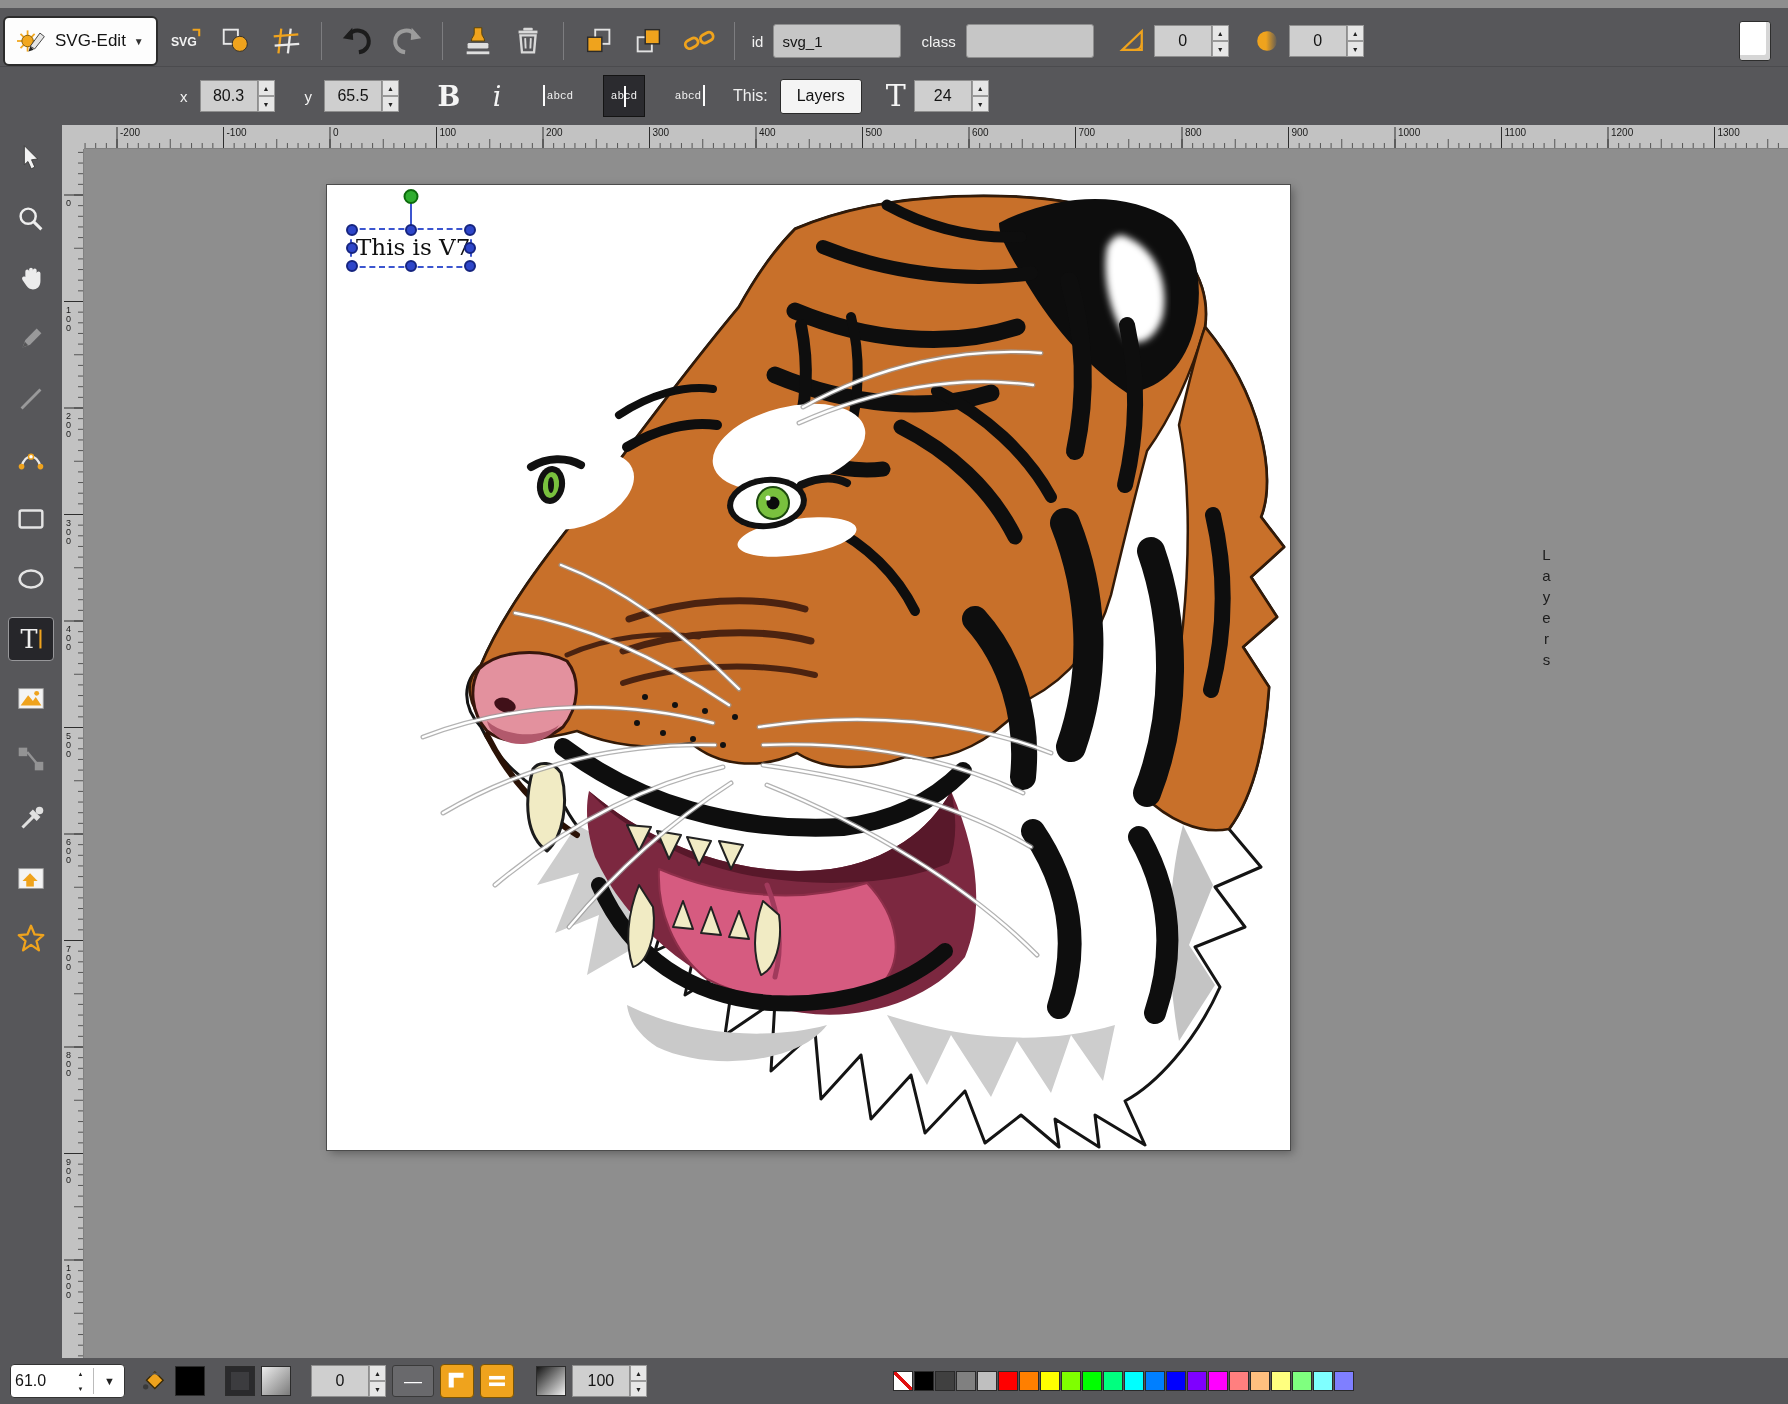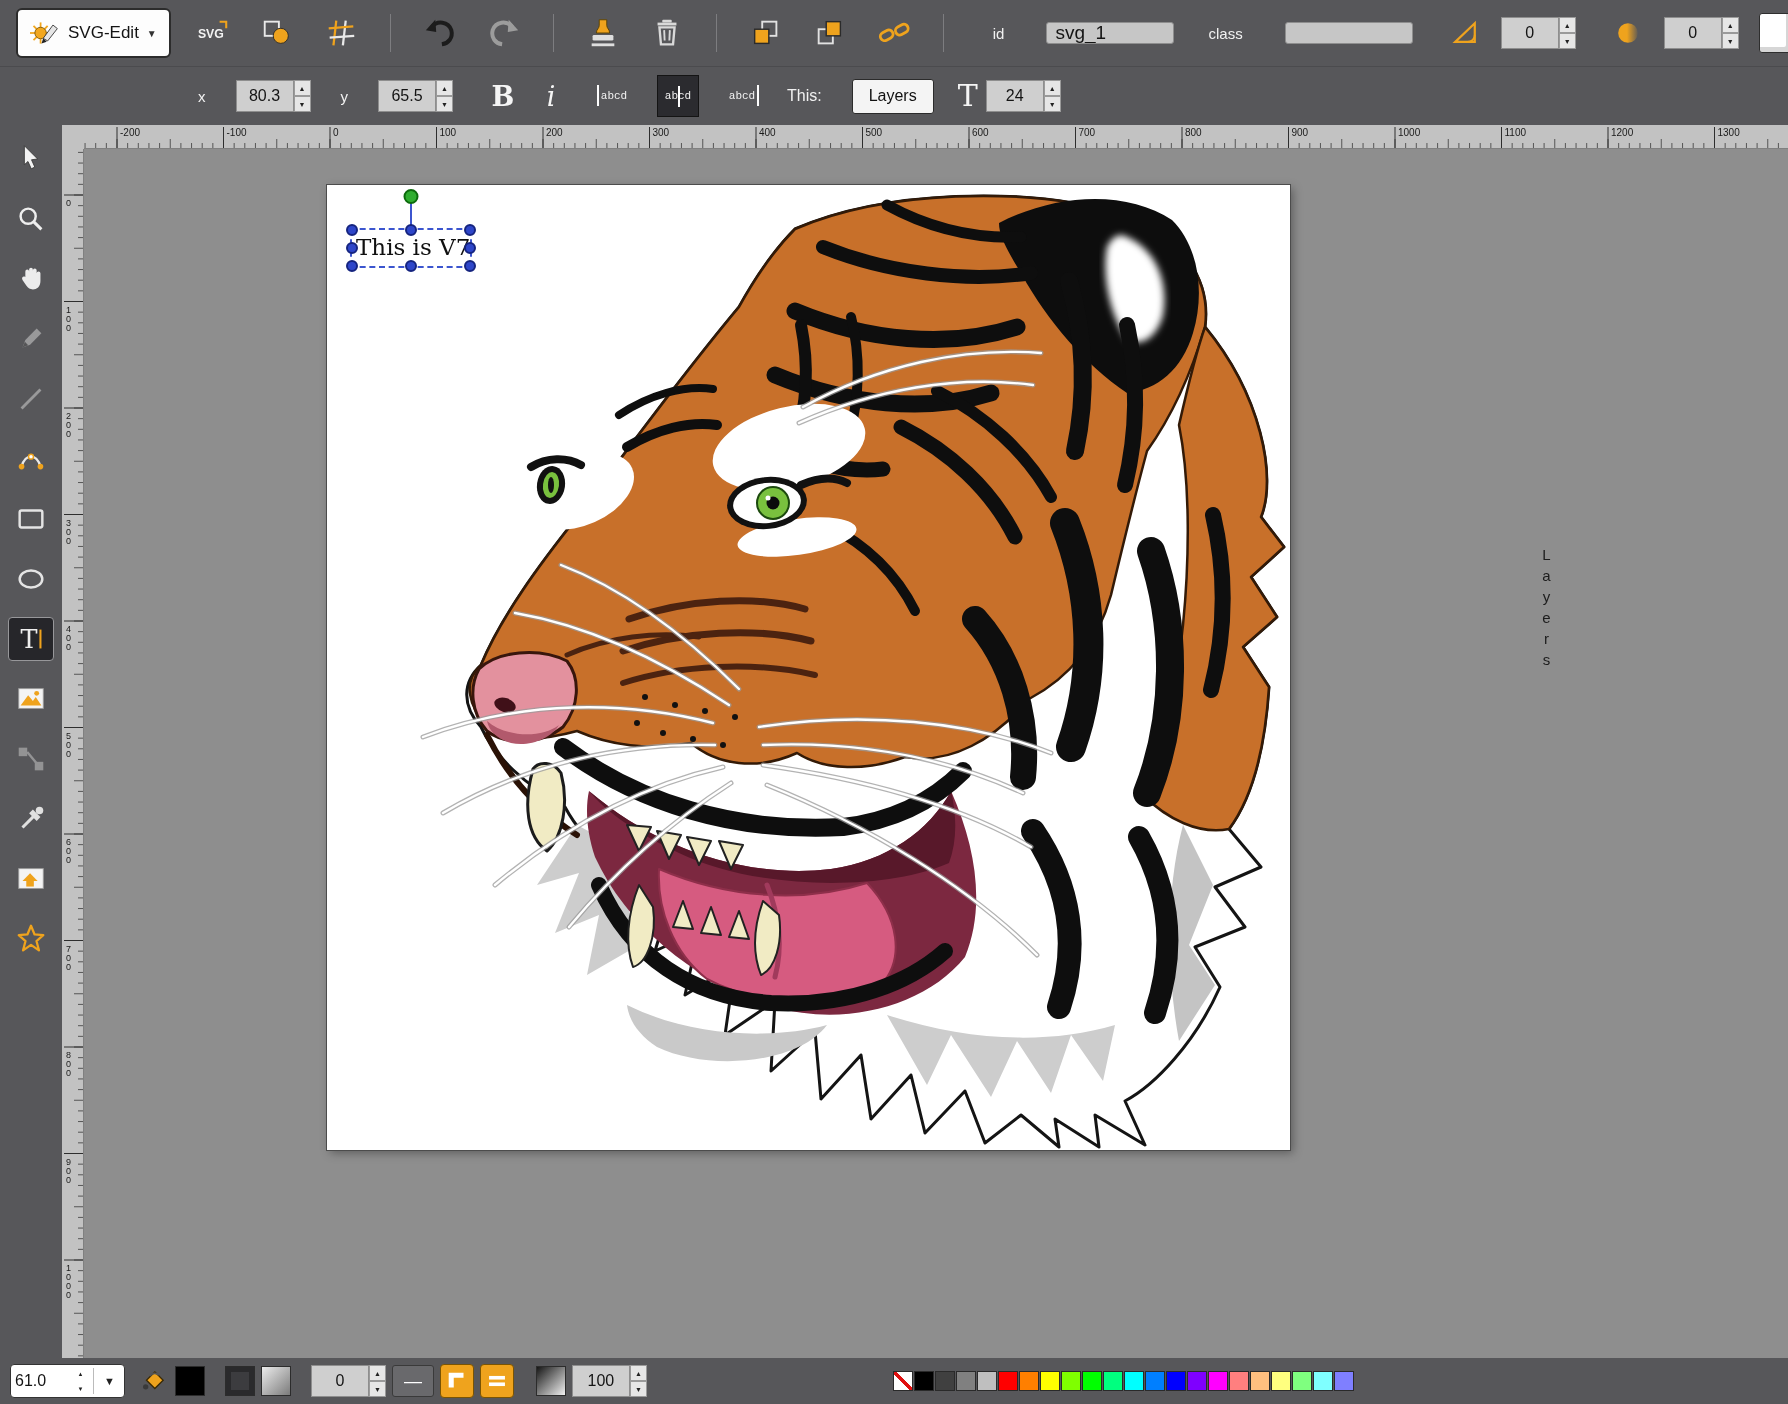--- a/index.html
+++ b/index.html
@@ -2,34 +2,34 @@
 <html><head>
 <meta charset="utf-8">
 <style>
   *{box-sizing:border-box;margin:0;padding:0}
   html,body{width:1788px;height:1404px;overflow:hidden;background:#8e8e8e;
     font-family:"Liberation Sans",sans-serif}
   .app{position:relative;width:1788px;height:1404px;background:#8e8e8e;overflow:hidden}
 
   
   .tb{position:absolute;left:0;right:0;background:#57575a;display:flex;align-items:center}
-  .row1{top:0;height:66px;padding:0 16px;gap:20px;z-index:10}
+  .row1{top:8px;height:66px;padding:0 3px;gap:6px;z-index:10}
   .row2{top:66px;height:59px;padding-left:176px;gap:8px;border-top:1px solid #4b4b4e;z-index:10}
   .bottombar{bottom:0;height:46px;padding:0 10px;gap:6px;z-index:10}
   .sep{width:1px;height:38px;background:#7d7d80;margin:0 7px;flex:none}
-  .lbl{color:#f1f1f1;font-size:15px;margin:0 22px;flex:none}
+  .lbl{color:#f1f1f1;font-size:15px;margin:0 4px;flex:none}
   .icon-btn{background:none;border:none;width:44px;height:44px;flex:none;display:flex;
     align-items:center;justify-content:center;cursor:pointer;padding:0}
   .icon-btn svg{width:34px;height:34px}
   .logo-btn{height:50px;background:#fdfdfd;border:2px solid #2c2c2c;border-radius:6px;
     display:flex;align-items:center;gap:8px;padding:0 12px;font-size:17px;color:#141414;
     cursor:pointer;flex:none}
   .logo-btn .caret{font-size:10px;color:#333}
-  .txtinput{height:22px;background:#c6c6c6;border:1px solid #8e8e8e;border-radius:3px;
-    padding:0 8px;font-size:19px;color:#141414;width:128px}
+  .txtinput{height:34px;background:#c6c6c6;border:1px solid #8e8e8e;border-radius:3px;
+    padding:0 8px;font-size:15px;color:#141414;width:128px}
   .spin{display:flex;align-items:stretch;flex:none}
   .spin input{width:58px;height:32px;background:#cfcfcf;border:1px solid #8e8e8e;
     text-align:center;font-size:16px;color:#141414}
   .spin .btns{display:flex;flex-direction:column;width:17px}
   .spin .btns button{flex:1;font-size:7px;line-height:1;background:#e6e6e6;border:1px solid #9a9a9a;
     color:#222;padding:0;cursor:pointer}
   .bg-swatch{width:32px;height:40px;background:#fff;border:1px solid #2e2e2e;border-radius:3px;
     box-shadow:inset -4px -5px 0 #d6d6d6;margin-left:auto;margin-right:14px;flex:none;cursor:pointer}
 
   

